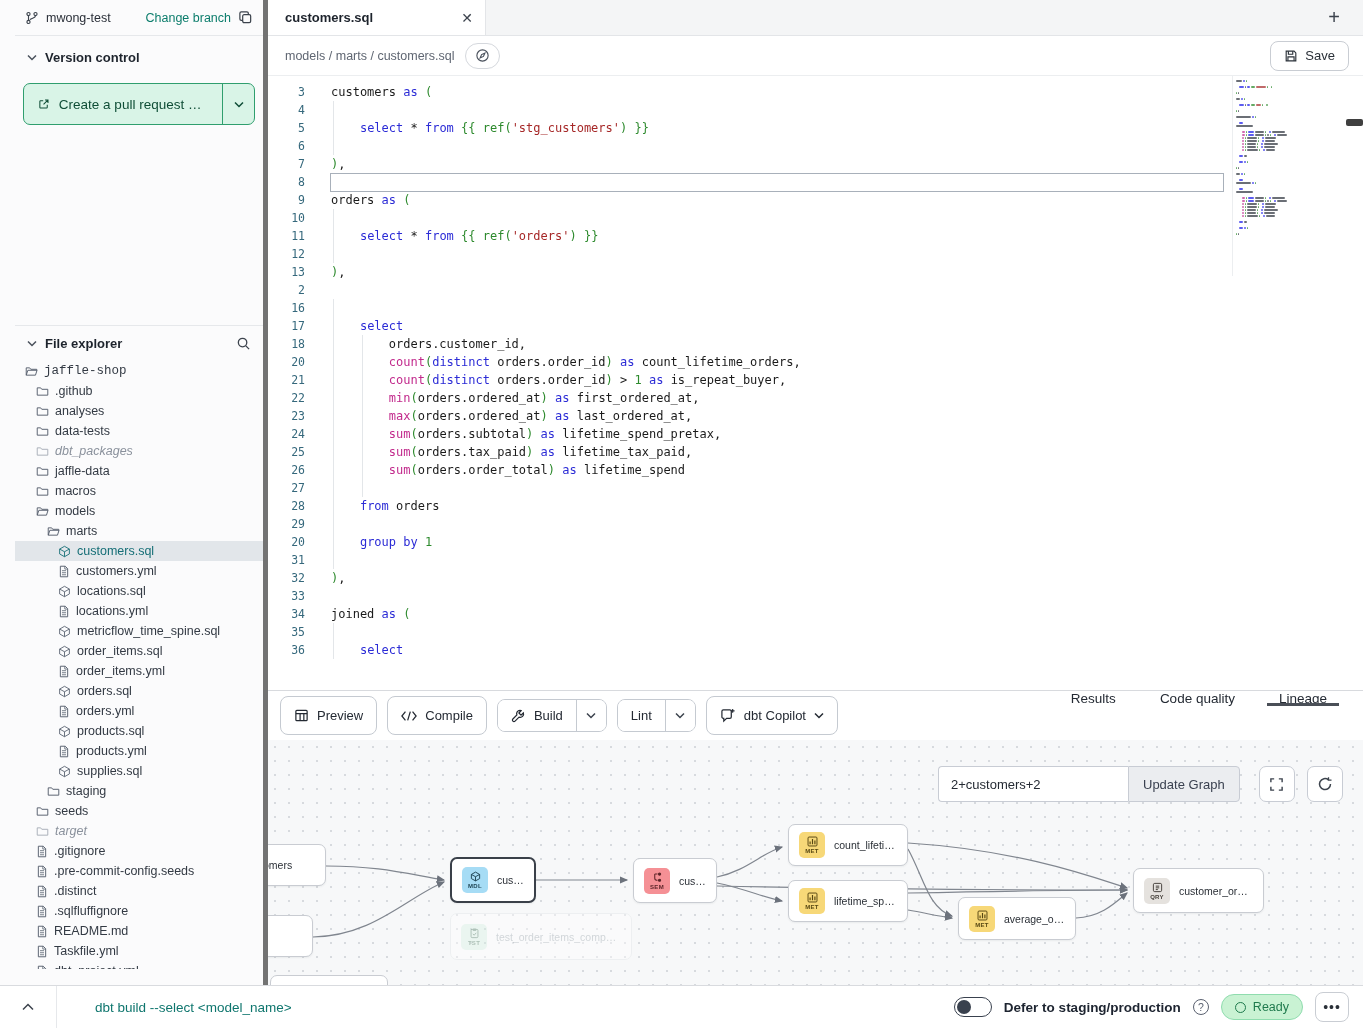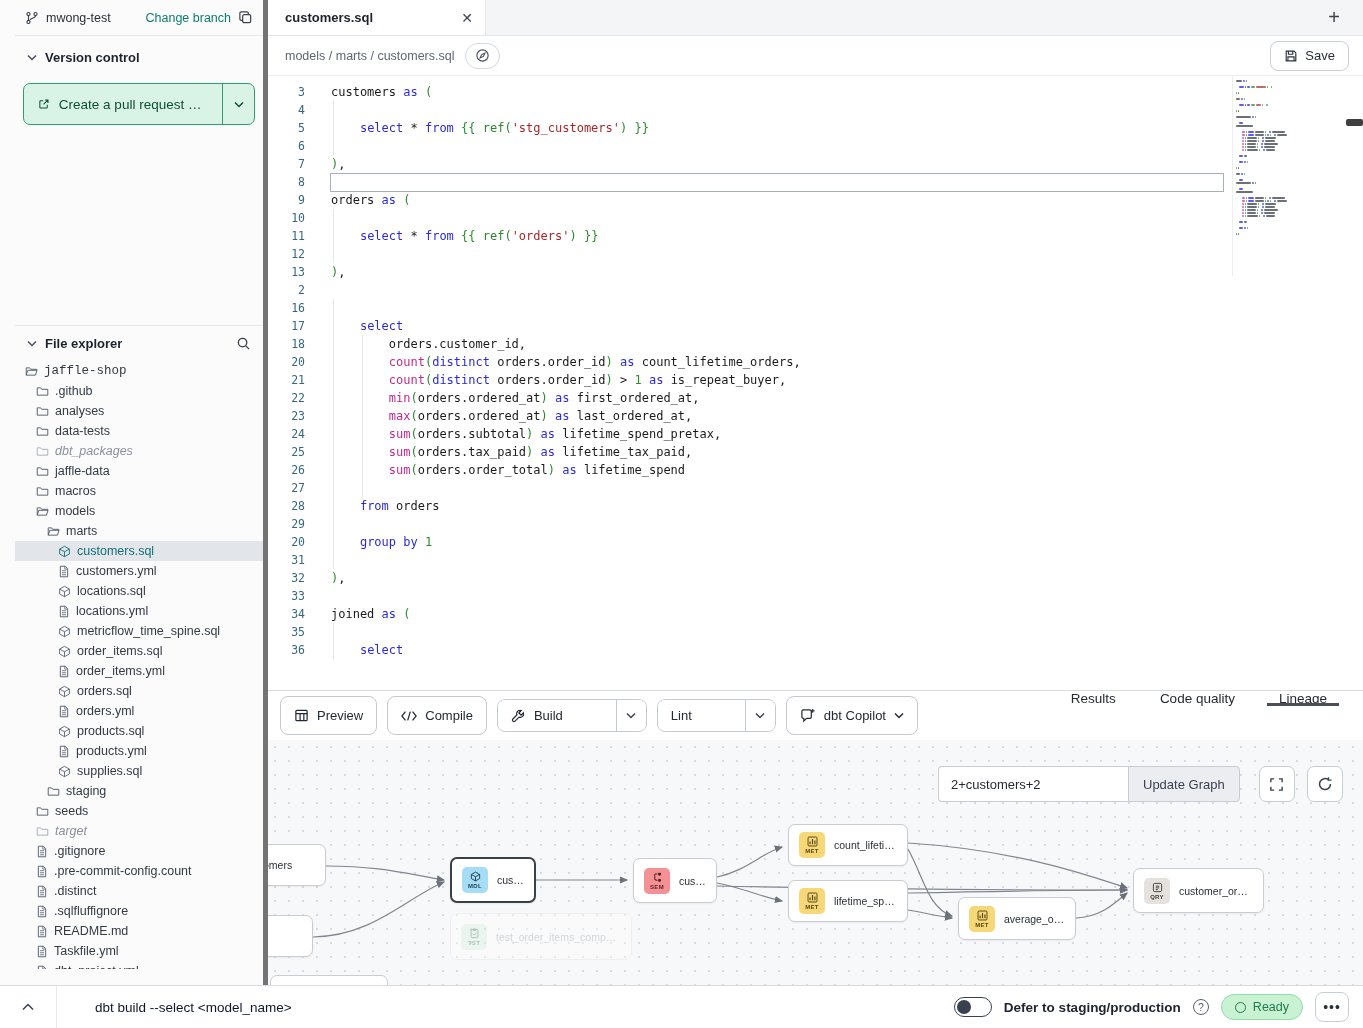--- a/index.html
+++ b/index.html
@@ -54,21 +54,21 @@
   .cl.active-line::before { content:""; position:absolute; left:62px; width:892px; top:0; height:17px; border:1px solid #a8b0ba; }
   .tk-p { color:#1b1b1b; } .tk-k { color:#2b2bd6; } .tk-f { color:#c22a8c; } .tk-b { color:#2d8a2d; } .tk-s { color:#a62828; }
   .minimap { position:absolute; left:964px; top:0; width:80px; height:200px; background:#fff; border-left:1px solid #eceef0; padding:4px 3px; overflow:hidden; }
   .mm-line { height:2px; margin-bottom:1px; display:flex; gap:1px; }
   .mm-seg { height:2px; border-radius:1px; }
   .vscroll-thumb { position:absolute; left:1078px; top:43px; width:17px; height:7px; background:#3f3f3f; border-radius:2px; cursor:grab; }
 
   
   .toolbar-row { height:50px; border-top:1px solid #d8dade; display:flex; align-items:center; padding:0 14px 0 12px; gap:10px; background:#fff; }
   .tbtn { height:39px; border:1px solid #c5cad1; border-radius:8px; background:#fff; display:flex; align-items:center; padding:0 13px; gap:8px; font-size:13px; color:#242a33; cursor:pointer; }
-  .tgroup { height:33px; border:1px solid #c5cad1; border-radius:8px; background:#fff; display:flex; align-items:stretch; overflow:hidden;gap:40px; }
+  .tgroup { height:33px; border:1px solid #c5cad1; border-radius:8px; background:#fff; display:flex; align-items:stretch; overflow:hidden; }
   .tgroup .tseg { border:none; background:#fff; display:flex; align-items:center; padding:0 13px; gap:8px; font-size:13px; color:#242a33; cursor:pointer; }
   .tgroup .tcaret { border:none; border-left:1px solid #c5cad1; background:#fff; width:30px; display:flex; align-items:center; justify-content:center; color:#3c434d; cursor:pointer; }
   .ptabs { margin-left:auto; display:flex; align-items:flex-start; height:100%; }
   .ptab { position:relative; display:flex; align-items:center; padding:0 22px; font-size:13.5px; color:#242a33; background:none; border:none; cursor:pointer; }
   .ptab.active::after { content:""; position:absolute; left:10px; right:10px; bottom:0; height:3px; background:#4a4f57; }
 
   
   .lineage { position:relative; height:245px; background:#f7f8f9; overflow:hidden;
     background-image:radial-gradient(circle, #d7dade 1px, transparent 1.2px); background-size:14px 14px; }
   .lin-controls { position:absolute; top:26px; left:670px; display:flex; align-items:stretch; height:36px; z-index:5; }
@@ -90,21 +90,21 @@
   .b-MDL { background:#a6dcf5; color:#1f4554; }
   .b-SEM { background:#f59095; color:#5c2428; }
   .b-MET { background:#f7d878; color:#574713; }
   .b-QRY { background:#e5e2de; color:#45403a; }
   .b-TST { background:#d9f2e4; color:#3f6e55; }
 
   
   .bottombar { position:absolute; left:0; top:985px; width:1363px; height:43px; background:#fff; border-top:1px solid #d9dbdf; display:flex; align-items:center; z-index:10; }
   .collapse-btn { width:56px; display:flex; justify-content:center; background:none; border:none; color:#3c434d; cursor:pointer; }
   .cmd-wrap { height:100%; flex:1; border-left:1px solid #e6e8eb; display:flex; align-items:center; padding-left:38px; cursor:text; }
-  .cmd-text { font-size:13.5px; color:#0f172a; }
+  .cmd-text { font-size:13.5px; color:#0f766e; }
   .bb-right { display:flex; align-items:center; gap:12px; margin-right:14px; }
   .toggle { width:38px; height:20px; border:1.5px solid #39414e; border-radius:10px; background:#fff; position:relative; cursor:pointer; }
   .toggle .knob { position:absolute; left:2px; top:1.5px; width:14px; height:14px; border-radius:50%; background:#39414e; }
   .defer-label { font-size:13.5px; font-weight:bold; color:#1d2430; }
   .help-icon { width:16px; height:16px; border:1.2px solid #5a6170; border-radius:50%; font-size:10.5px; color:#5a6170; display:flex; align-items:center; justify-content:center; background:none; cursor:pointer; }
   .ready-pill { height:26px; border-radius:13px; background:#c9f2d3; border:1px solid #8fdcae; color:#1f7a4d; font-size:12.5px; display:flex; align-items:center; gap:7px; padding:0 13px; }
   .ready-dot { width:11px; height:11px; border:1.5px solid #1f7a4d; border-radius:50%; }
   .more-btn { width:34px; height:30px; border:1px solid #c9cdd3; border-radius:8px; background:#fff; color:#2a3038; font-size:14px; letter-spacing:1px; cursor:pointer; }
 </style>
 </head>
@@ -386,21 +386,21 @@
           </span>
           <span>.gitignore</span>
         </div>
         <div class="trow" style="padding-left: 21px;">
           <span class="ticon">
             <svg width="12" height="13" viewBox="0 0 14 16" fill="none" stroke="currentColor" stroke-width="1.2">
               <path d="M2.5 1.5h6l3 3v10h-9z"></path>
               <path d="M8 1.5v3.5h3.5M4.5 7h5M4.5 9.5h5M4.5 12h5" stroke-width="1"></path>
             </svg>
           </span>
-          <span>.pre-commit-config.count</span>
+          <span>.pre-commit-config.seeds</span>
         </div>
         <div class="trow" style="padding-left: 21px;">
           <span class="ticon">
             <svg width="12" height="13" viewBox="0 0 14 16" fill="none" stroke="currentColor" stroke-width="1.2">
               <path d="M2.5 1.5h6l3 3v10h-9z"></path>
               <path d="M8 1.5v3.5h3.5M4.5 7h5M4.5 9.5h5M4.5 12h5" stroke-width="1"></path>
             </svg>
           </span>
           <span>.distinct</span>
         </div>

